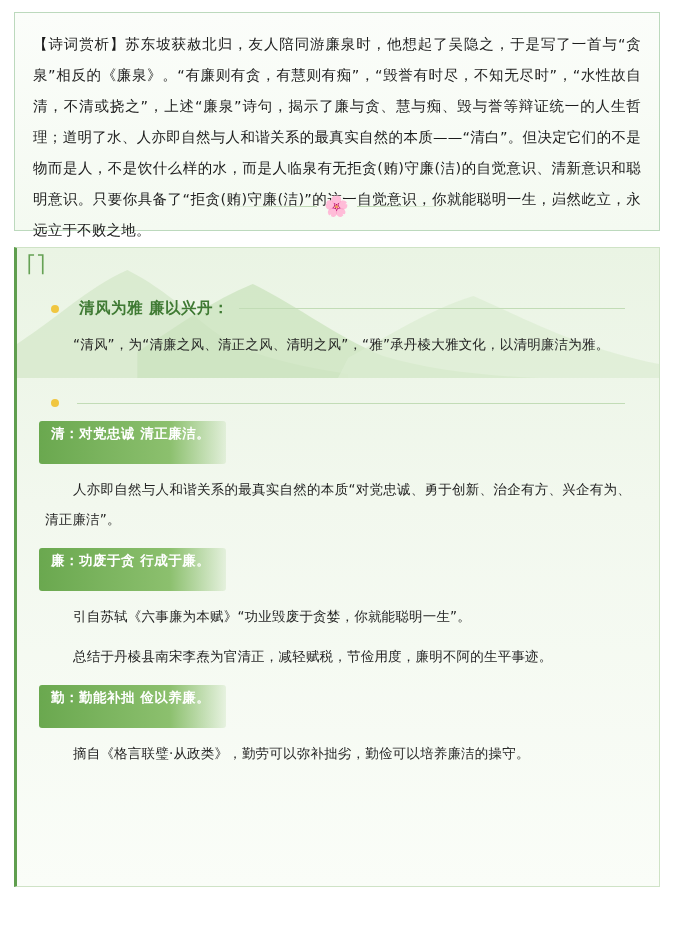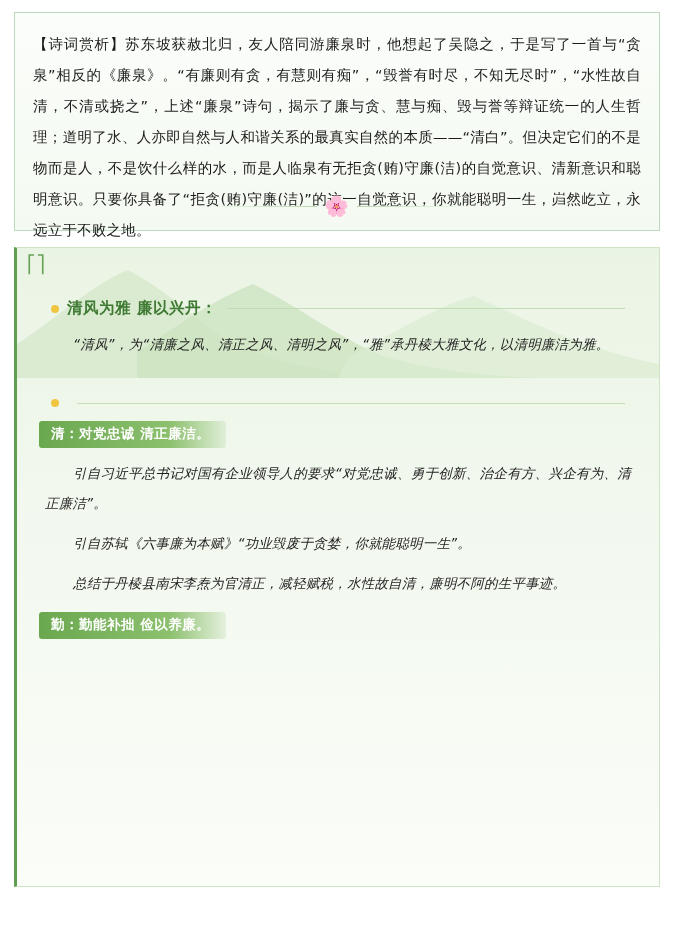--- a/index.html
+++ b/index.html
@@ -117,47 +117,47 @@
     margin-right: 8px;
     flex: none;
   }
   .sec-title {
     font-family: "DejaVu Sans", sans-serif;
     font-size: 15.5px;
     font-weight: bold;
     color: #3f7a33;
     white-space: nowrap;
     letter-spacing: 0.5px;
+    margin-left: 12px;
   }
   .sec-title-row .rule {
     flex: 1;
     height: 1px;
     background: #c2dcb6;
     margin-left: 10px;
     margin-right: 18px;
   }
 
   .body-text {
     font-family: "DejaVu Sans", sans-serif;
     font-size: 13.5px;
     line-height: 30px;
     color: #1f1f1f;
     margin: 10px 12px 0 12px;
     text-align: justify;
     letter-spacing: 0.2px;
-    font-style: italic;
   }
   .body-text.indent {
     text-indent: 28px;
   }
 
   .tag {
     display: inline-block;
     margin: 14px 0 0 6px;
-    padding: 4px 16px 5px 12px;
+    padding: 4px 16px 21px 12px;
     background: linear-gradient(90deg, #6aa84f 0%, #8cc06e 70%, rgba(140,192,110,0.15) 100%);
     color: #ffffff;
     font-family: "DejaVu Sans", sans-serif;
     font-size: 13.5px;
     font-weight: bold;
     border-radius: 3px;
     letter-spacing: 0.5px;
   }
   .tag-wrap { display: block; }
 </style>
@@ -195,32 +195,34 @@
     </div>
 
     <div class="section">
       <div class="sec-title-row">
         <span class="dot"></span>
         <span class="rule"></span>
       </div>
 
       <div class="tag-wrap">
         <span class="tag">清：对党忠诚 清正廉洁。</span>
-        <div class="body-text indent">引自习近平总书记对国有企业领导人的要求“对党忠诚、勇于创新、治企有方、兴企有为、清正廉洁”。</div>
-      </div>
-
-      <div class="tag-wrap">
+        <div class="body-text indent">人亦即自然与人和谐关系的最真实自然的本质“对党忠诚、勇于创新、治企有方、兴企有为、清正廉洁”。</div>
+      </div>
+
+      <div class="tag-wrap">
+        <span class="tag">廉：功废于贪 行成于廉。</span>
         <div class="body-text indent">引自苏轼《六事廉为本赋》“功业毁废于贪婪，你就能聪明一生”。</div>
       </div>
 
       <div class="tag-wrap">
-        <div class="body-text indent">总结于丹棱县南宋李焘为官清正，减轻赋税，水性故自清，廉明不阿的生平事迹。</div>
+        <div class="body-text indent">总结于丹棱县南宋李焘为官清正，减轻赋税，节俭用度，廉明不阿的生平事迹。</div>
       </div>
 
 
       <div class="tag-wrap">
         <span class="tag">勤：勤能补拙 俭以养廉。</span>
+        <div class="body-text indent">摘自《格言联璧·从政类》，勤劳可以弥补拙劣，勤俭可以培养廉洁的操守。</div>
       </div>
 
     </div>
 
   </div>
 </div>
 
 </body></html>

